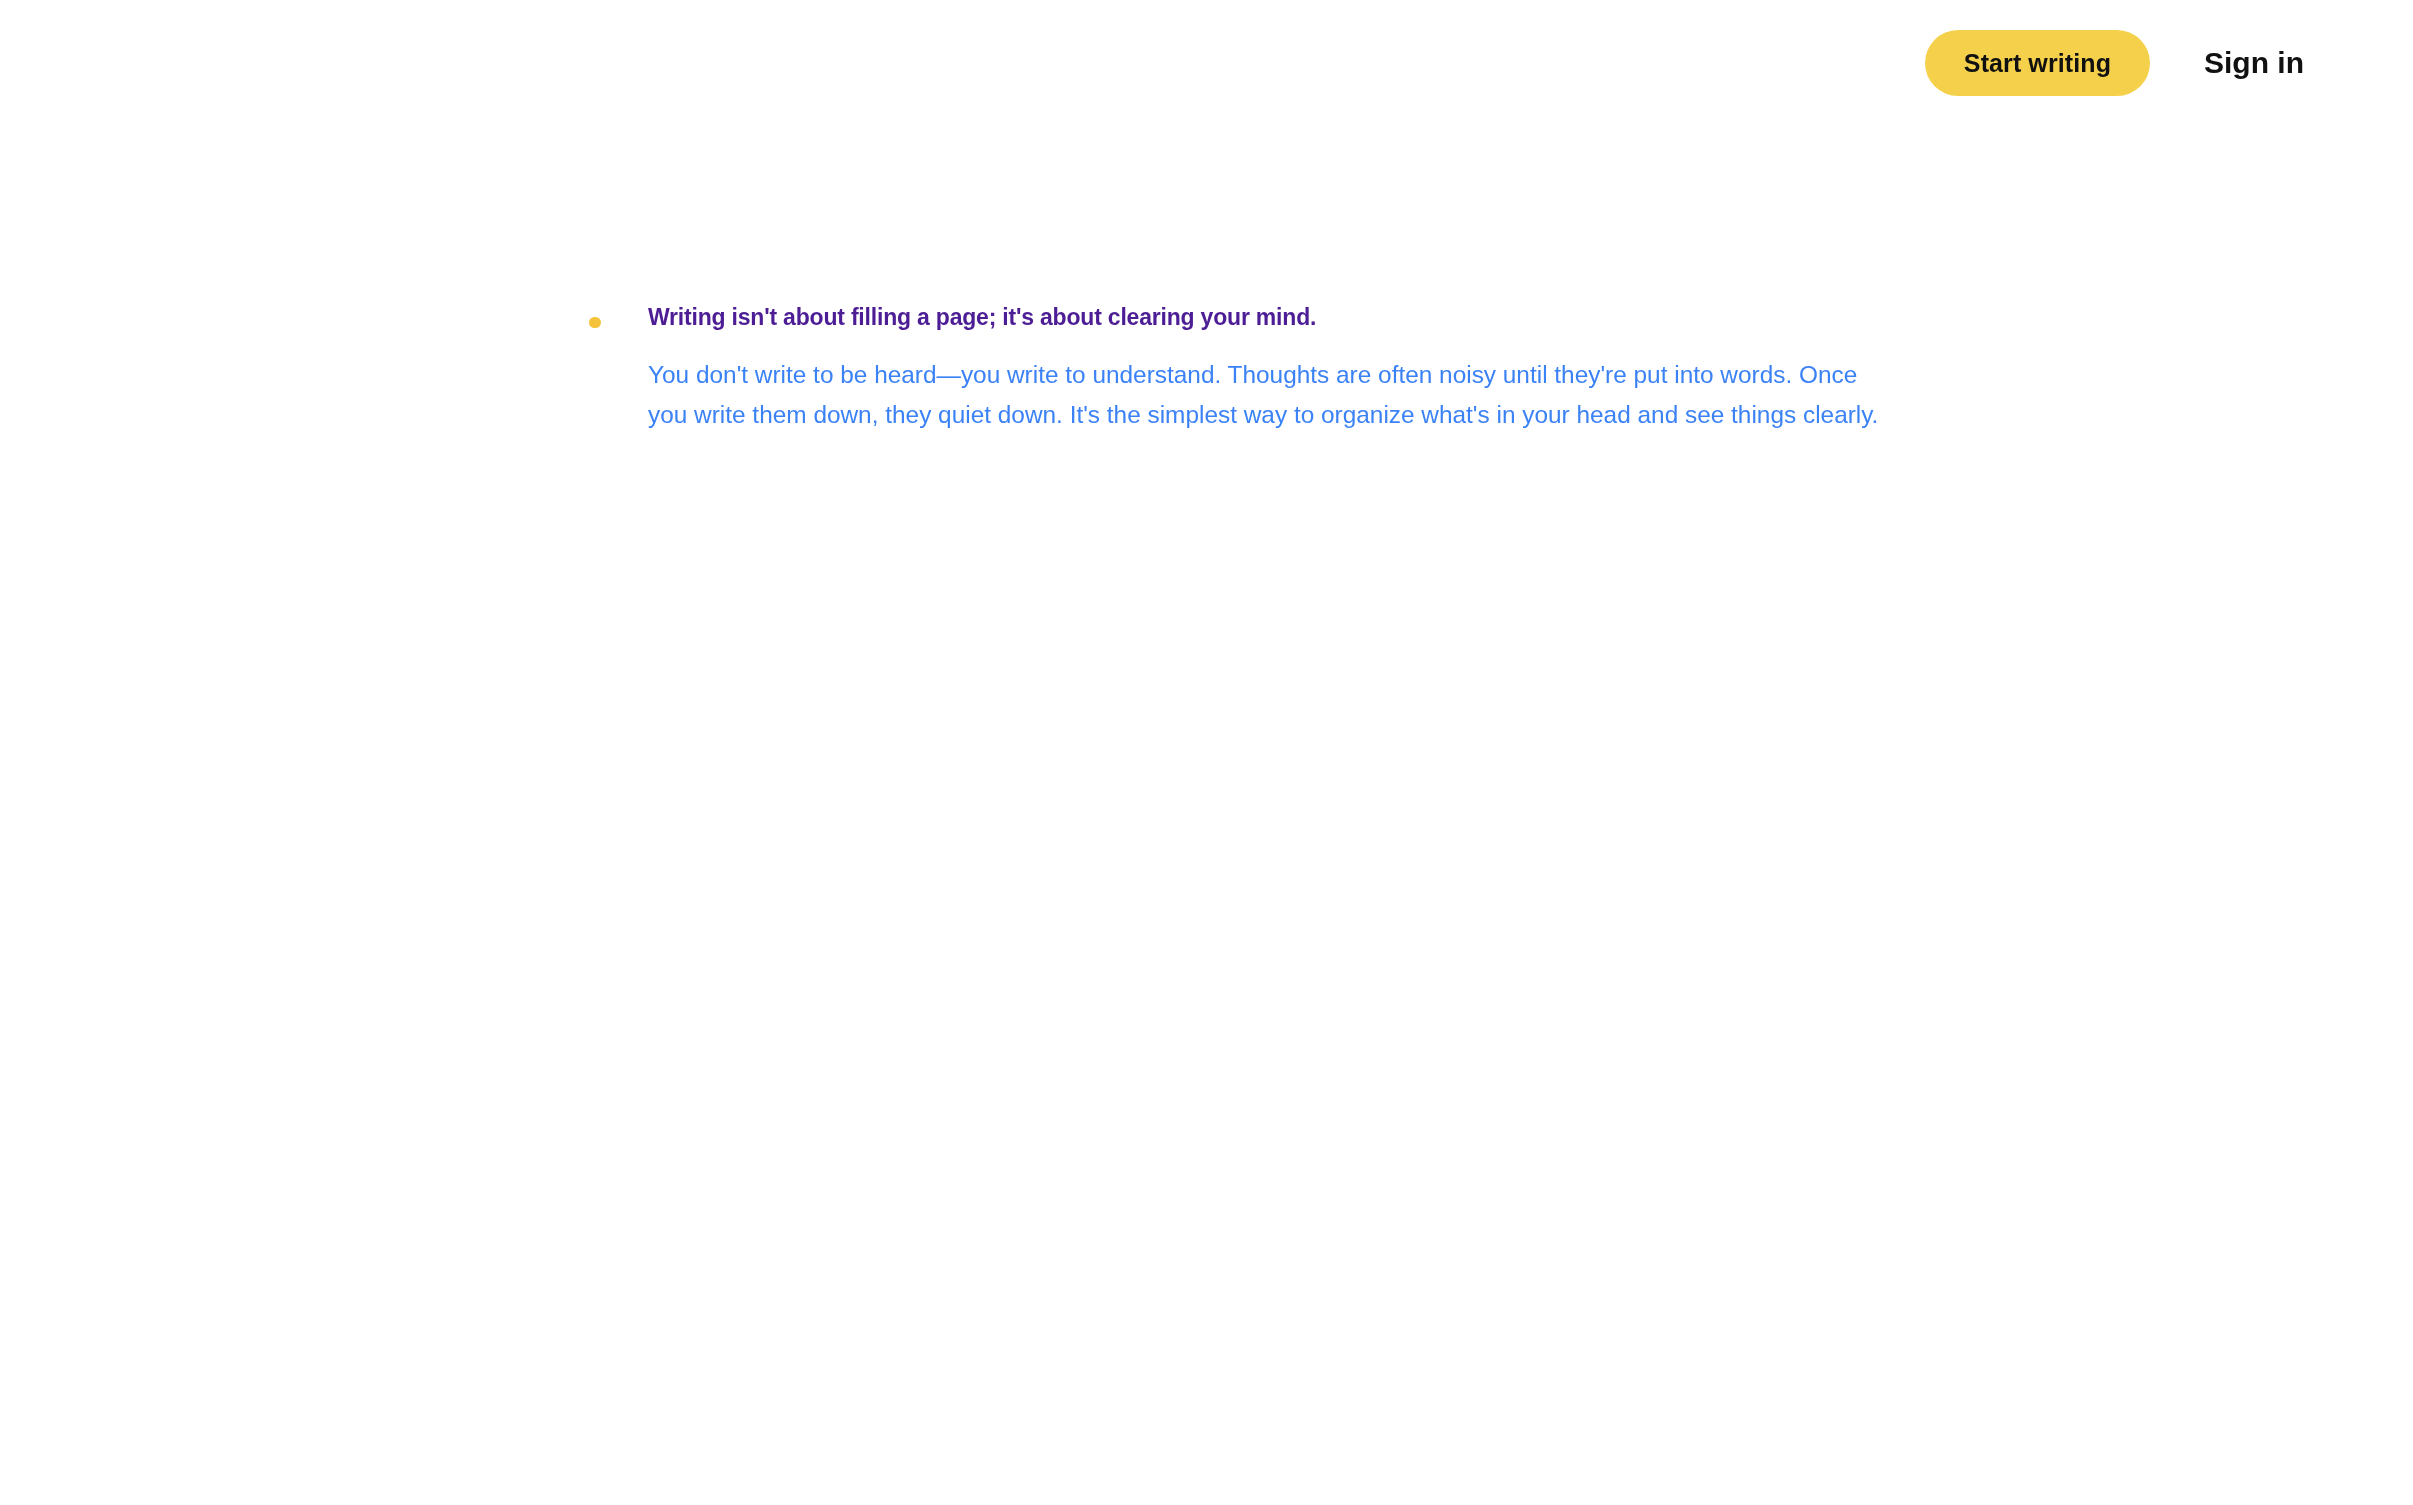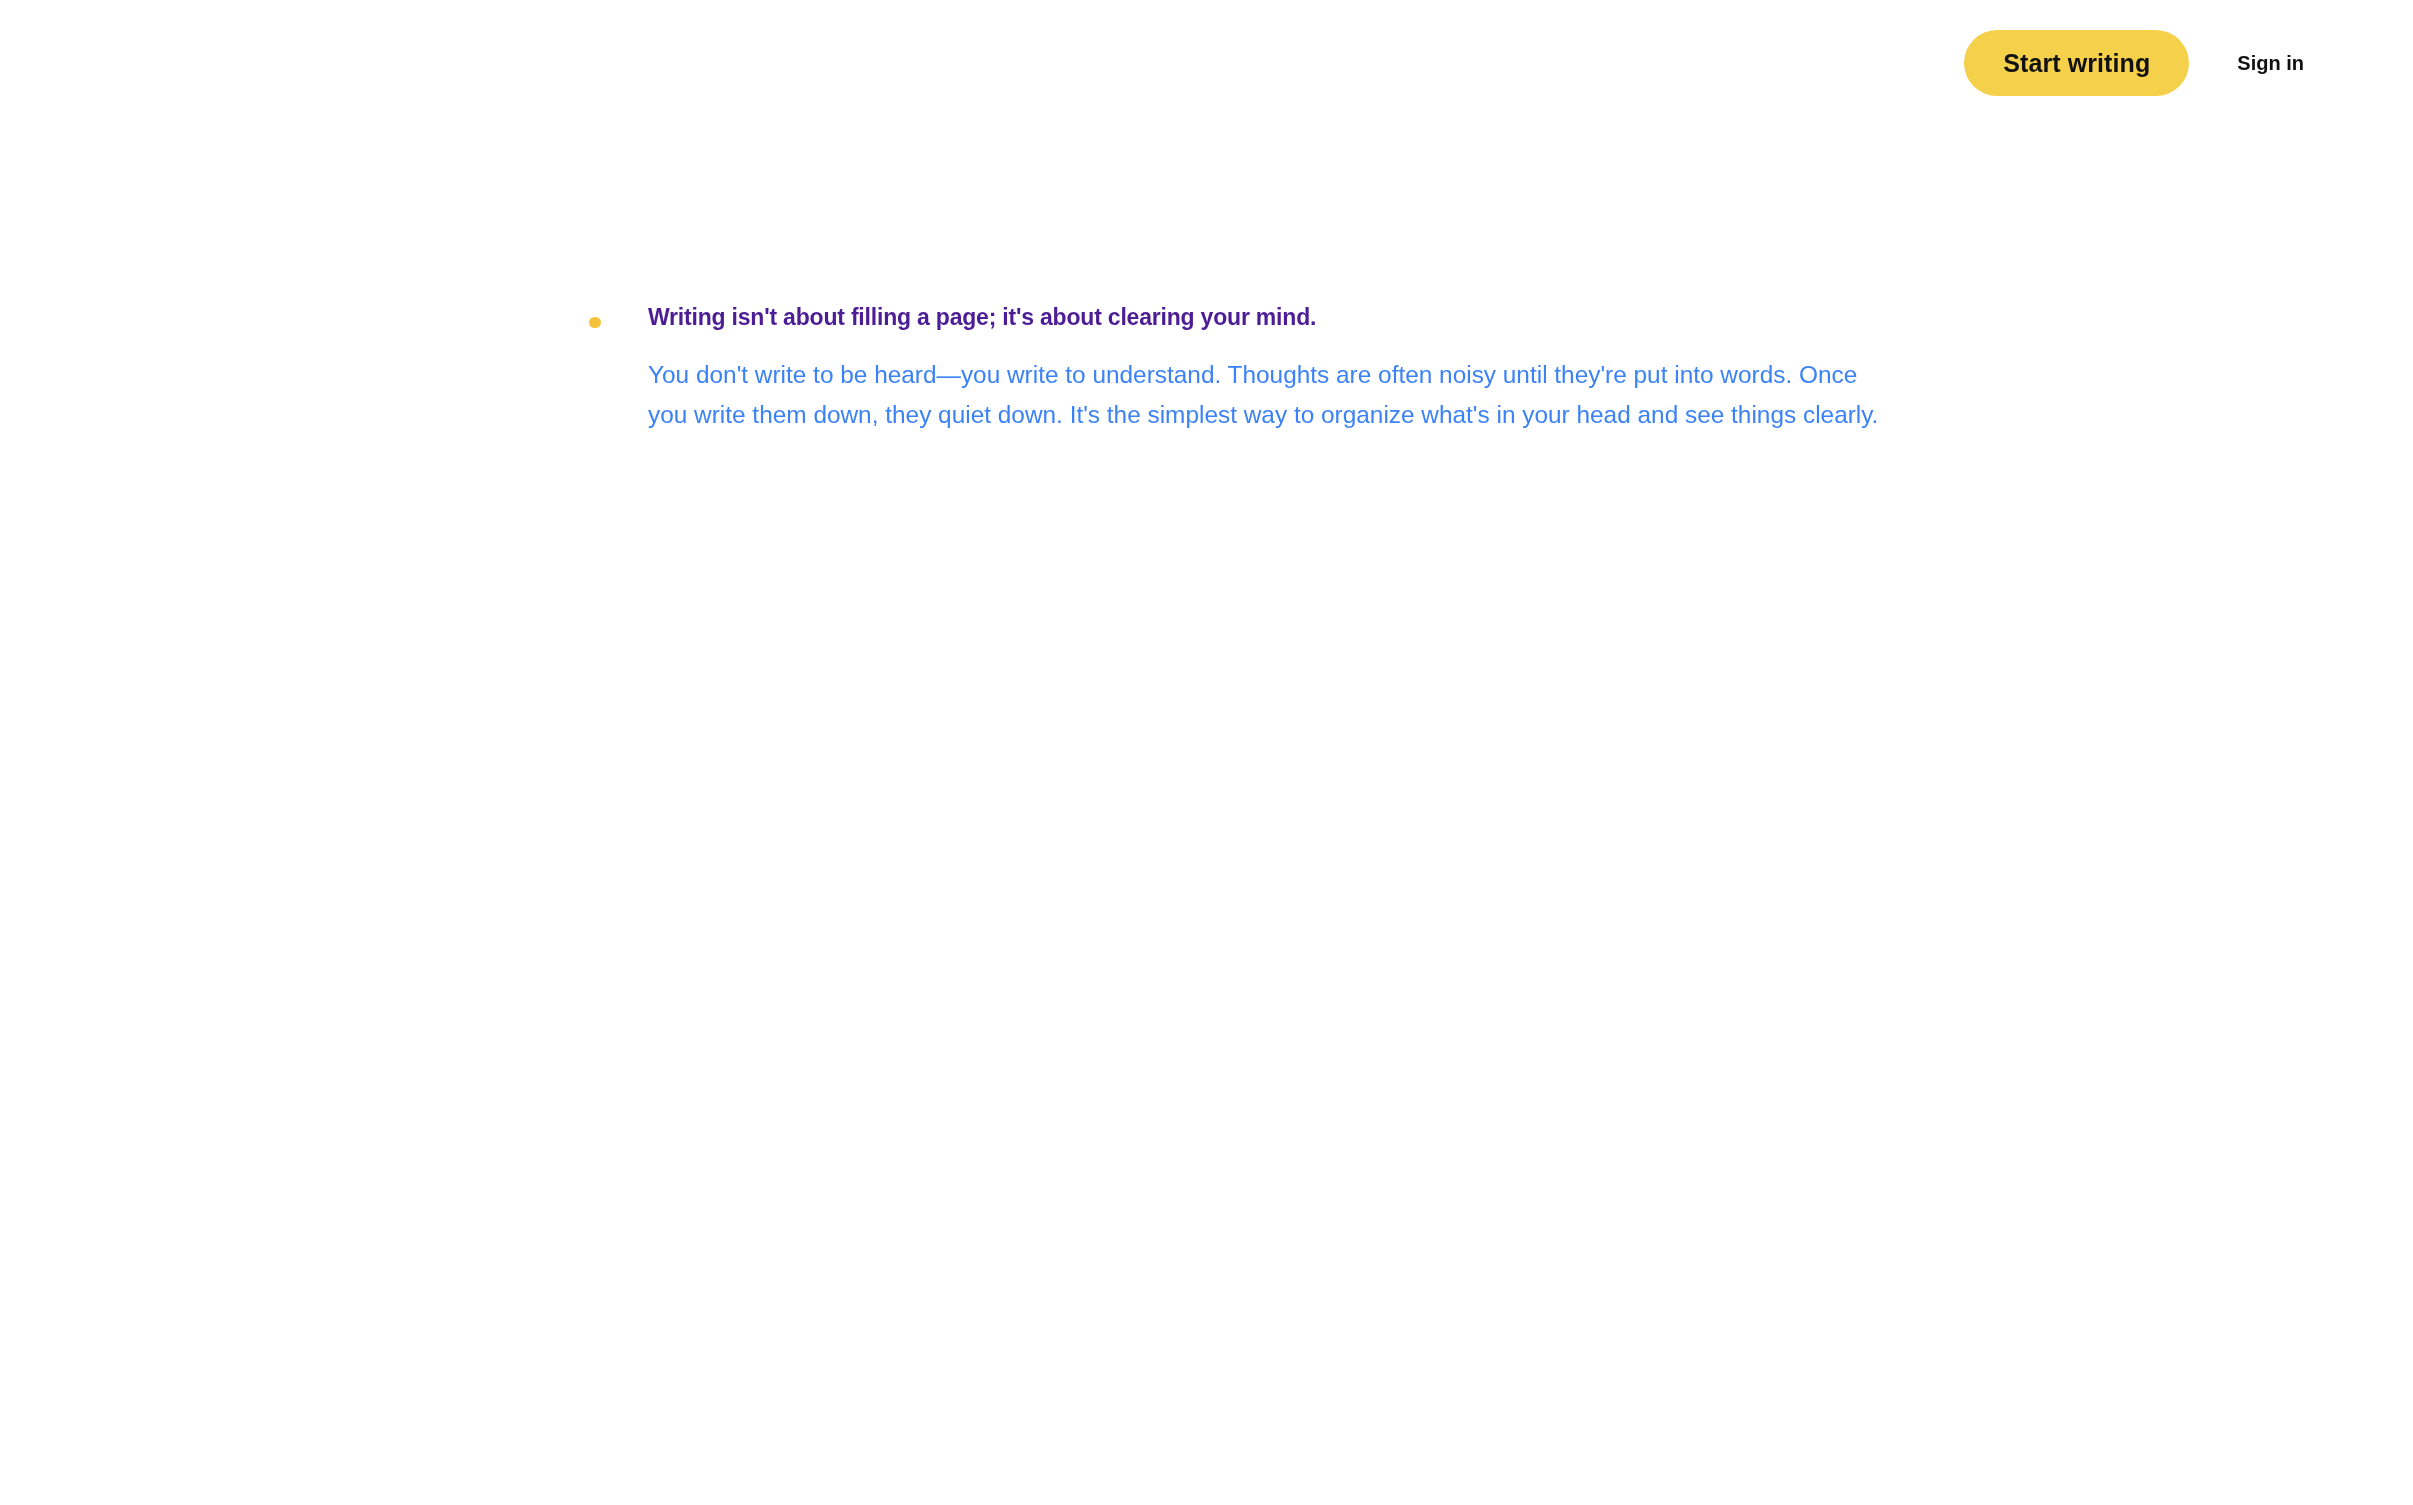--- a/index.html
+++ b/index.html
@@ -17,40 +17,40 @@
     position: relative;
   }
 
   
   .header {
     height: 126px;
     display: flex;
     align-items: center;
     justify-content: flex-end;
     padding-right: 109px;
-    gap: 8px;
+    gap: 0px;
   }
   .start-writing-btn {
     background: #f5d14b;
     color: #111111;
     border: none;
     border-radius: 840px;
     font-size: 25px;
     font-weight: 700;
     font-family: "Liberation Sans", sans-serif;
     padding: 18.5px 39px;
     cursor: pointer;
     letter-spacing: 0.1px;
   }
   .signin-link {
-    font-size: 20px;
+    font-size: 30px;
     font-weight: 700;
     color: #111111;
     text-decoration: none;
-    margin-left: 40px;
+    margin-left: 54px;
     cursor: pointer;
     white-space: nowrap;
   }
 
   
   .content {
     padding-left: 589px;
   }
   .hero {
     margin-top: 210px;

